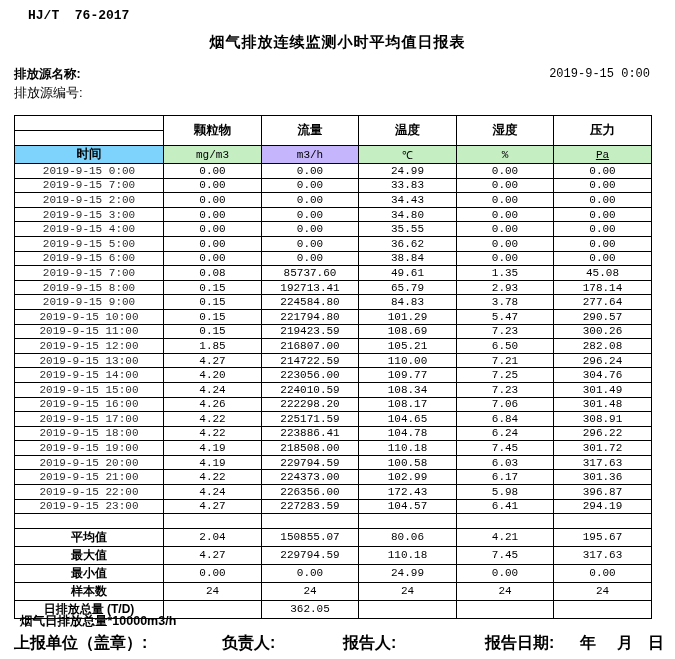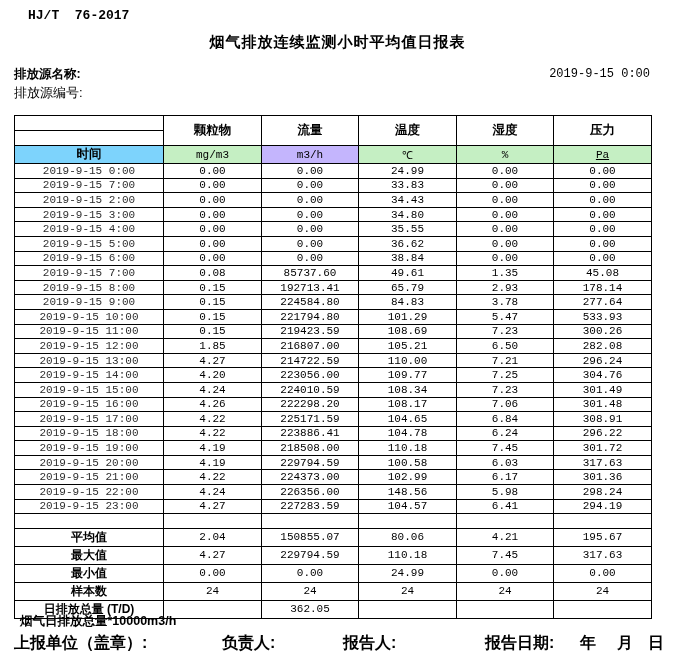--- a/index.html
+++ b/index.html
@@ -176,21 +176,21 @@
         <td class="mono">84.83</td>
         <td class="mono">3.78</td>
         <td class="mono">277.64</td>
       </tr>
       <tr class="datarow">
         <td class="mono time-cell">2019-9-15 10:00</td>
         <td class="mono">0.15</td>
         <td class="mono">221794.80</td>
         <td class="mono">101.29</td>
         <td class="mono">5.47</td>
-        <td class="mono">533.93</td>
+        <td class="mono">290.57</td>
       </tr>
       <tr class="datarow">
         <td class="mono time-cell">2019-9-15 11:00</td>
         <td class="mono">0.15</td>
         <td class="mono">219423.59</td>
         <td class="mono">108.69</td>
         <td class="mono">7.23</td>
         <td class="mono">300.26</td>
       </tr>
       <tr class="datarow">
@@ -270,23 +270,23 @@
         <td class="mono">4.22</td>
         <td class="mono">224373.00</td>
         <td class="mono">102.99</td>
         <td class="mono">6.17</td>
         <td class="mono">301.36</td>
       </tr>
       <tr class="datarow">
         <td class="mono time-cell">2019-9-15 22:00</td>
         <td class="mono">4.24</td>
         <td class="mono">226356.00</td>
-        <td class="mono">148.56</td>
+        <td class="mono">172.43</td>
         <td class="mono">5.98</td>
-        <td class="mono">298.24</td>
+        <td class="mono">396.87</td>
       </tr>
       <tr class="datarow">
         <td class="mono time-cell">2019-9-15 23:00</td>
         <td class="mono">4.27</td>
         <td class="mono">227283.59</td>
         <td class="mono">104.57</td>
         <td class="mono">6.41</td>
         <td class="mono">294.19</td>
       </tr>
       <tr class="spacer">

